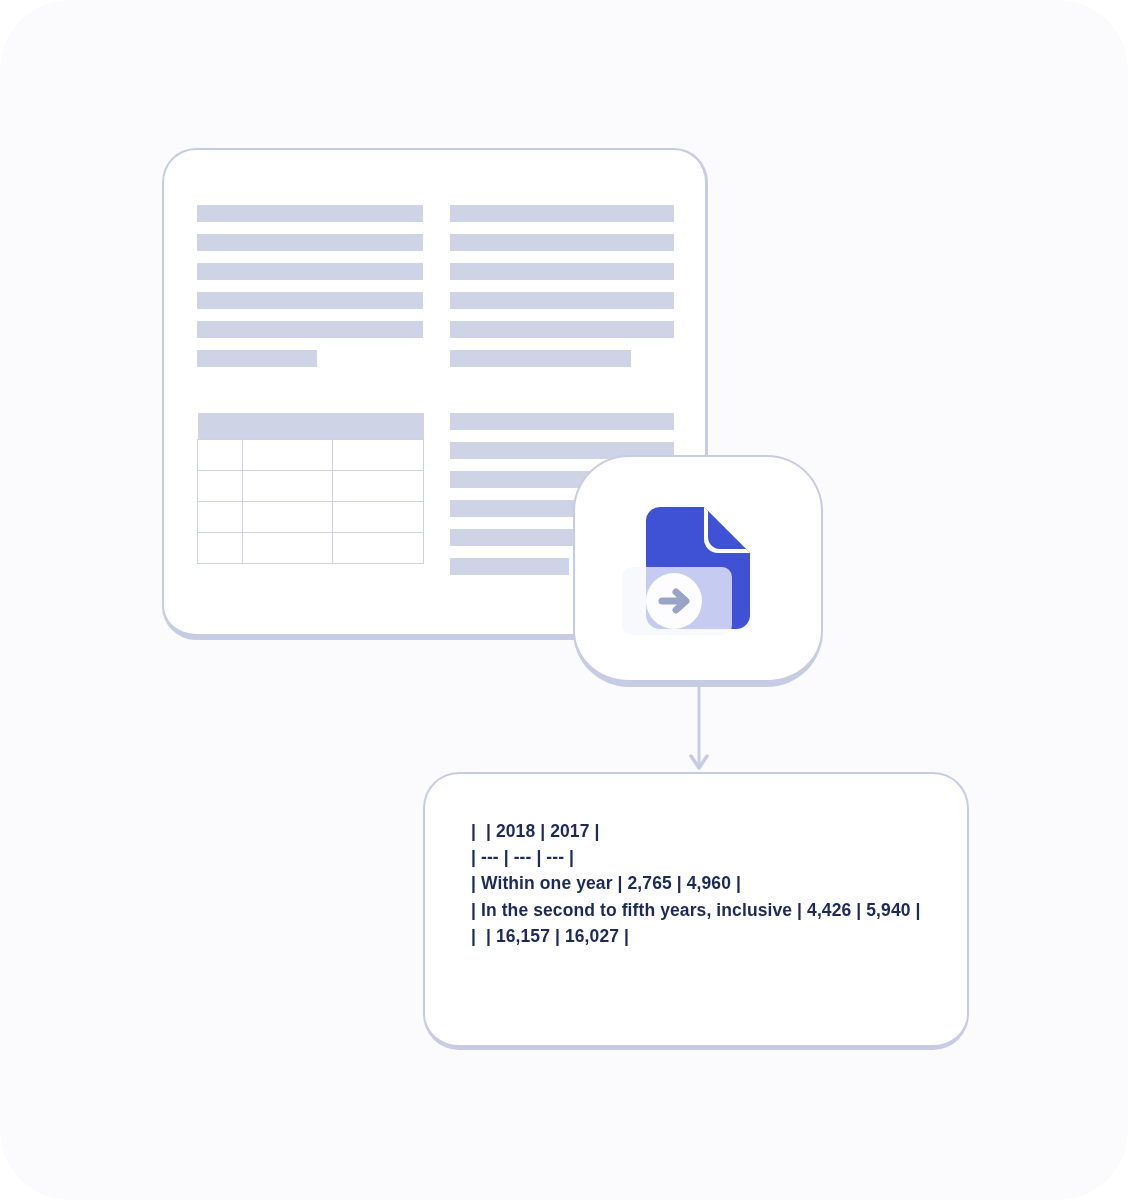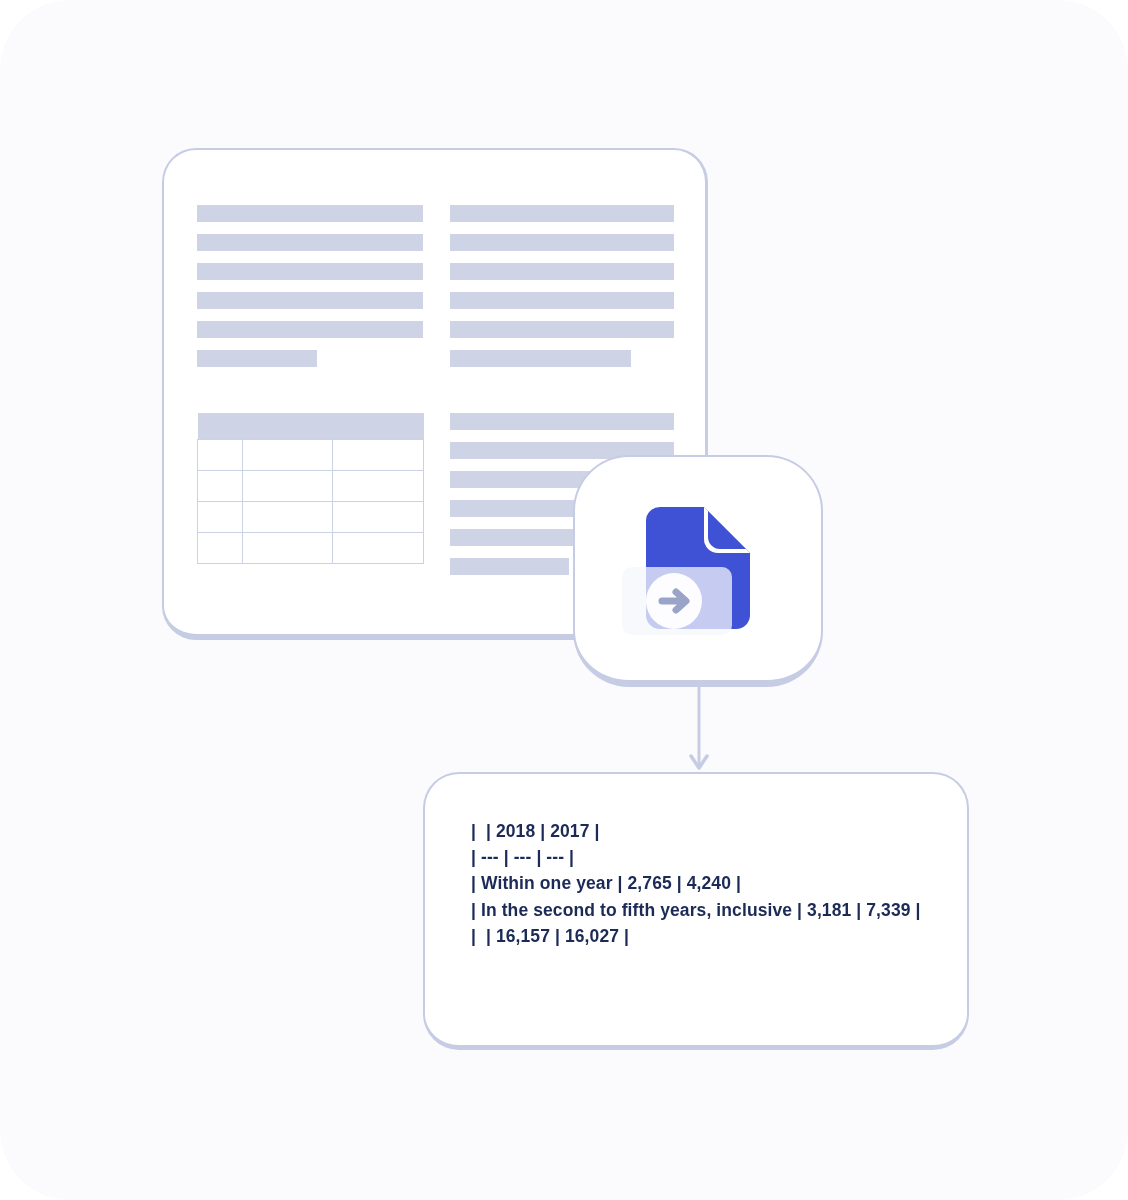--- a/index.html
+++ b/index.html
@@ -242,18 +242,18 @@
           <circle cx="56" cy="112" r="28" fill="#ffffff" opacity="0.96"></circle>
           <path d="M44 112 h22 M58 103 l10 9 l-10 9" fill="none" stroke="#9aa3c8" stroke-width="7" stroke-linecap="round" stroke-linejoin="round"></path>
         </g>
       </svg>
     </div>
   </div>
 
   <div class="out-card">
     <div class="md-line">|  | 2018 | 2017 |</div>
     <div class="md-line">| --- | --- | --- |</div>
-    <div class="md-line">| Within one year | 2,765 | 4,240 |</div>
-    <div class="md-line">| In the second to fifth years, inclusive | 3,181 | 7,339 |</div>
+    <div class="md-line">| Within one year | 2,765 | 4,960 |</div>
+    <div class="md-line">| In the second to fifth years, inclusive | 4,426 | 5,940 |</div>
     <div class="md-line">|  | 16,157 | 16,027 |</div>
   </div>
 
 </div>
 
 </body></html>

